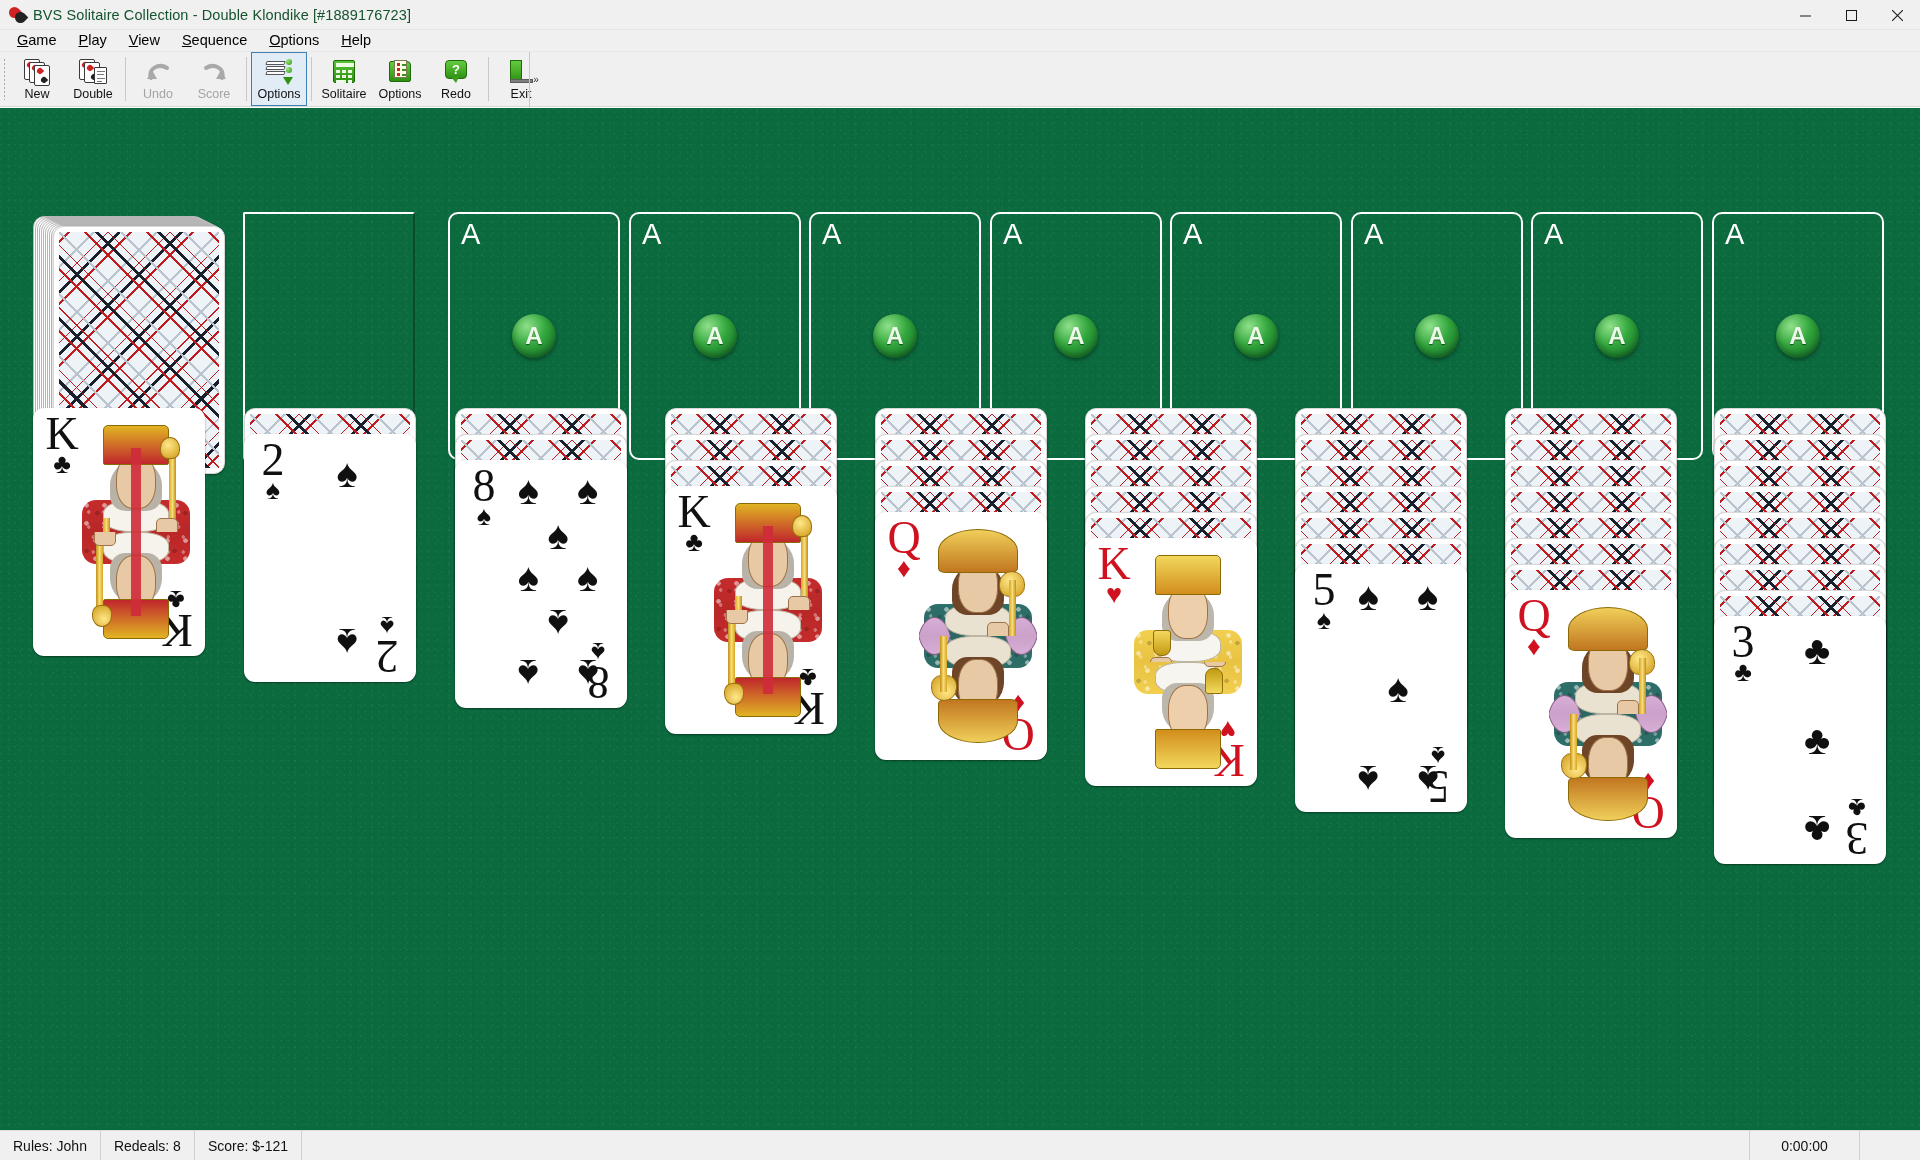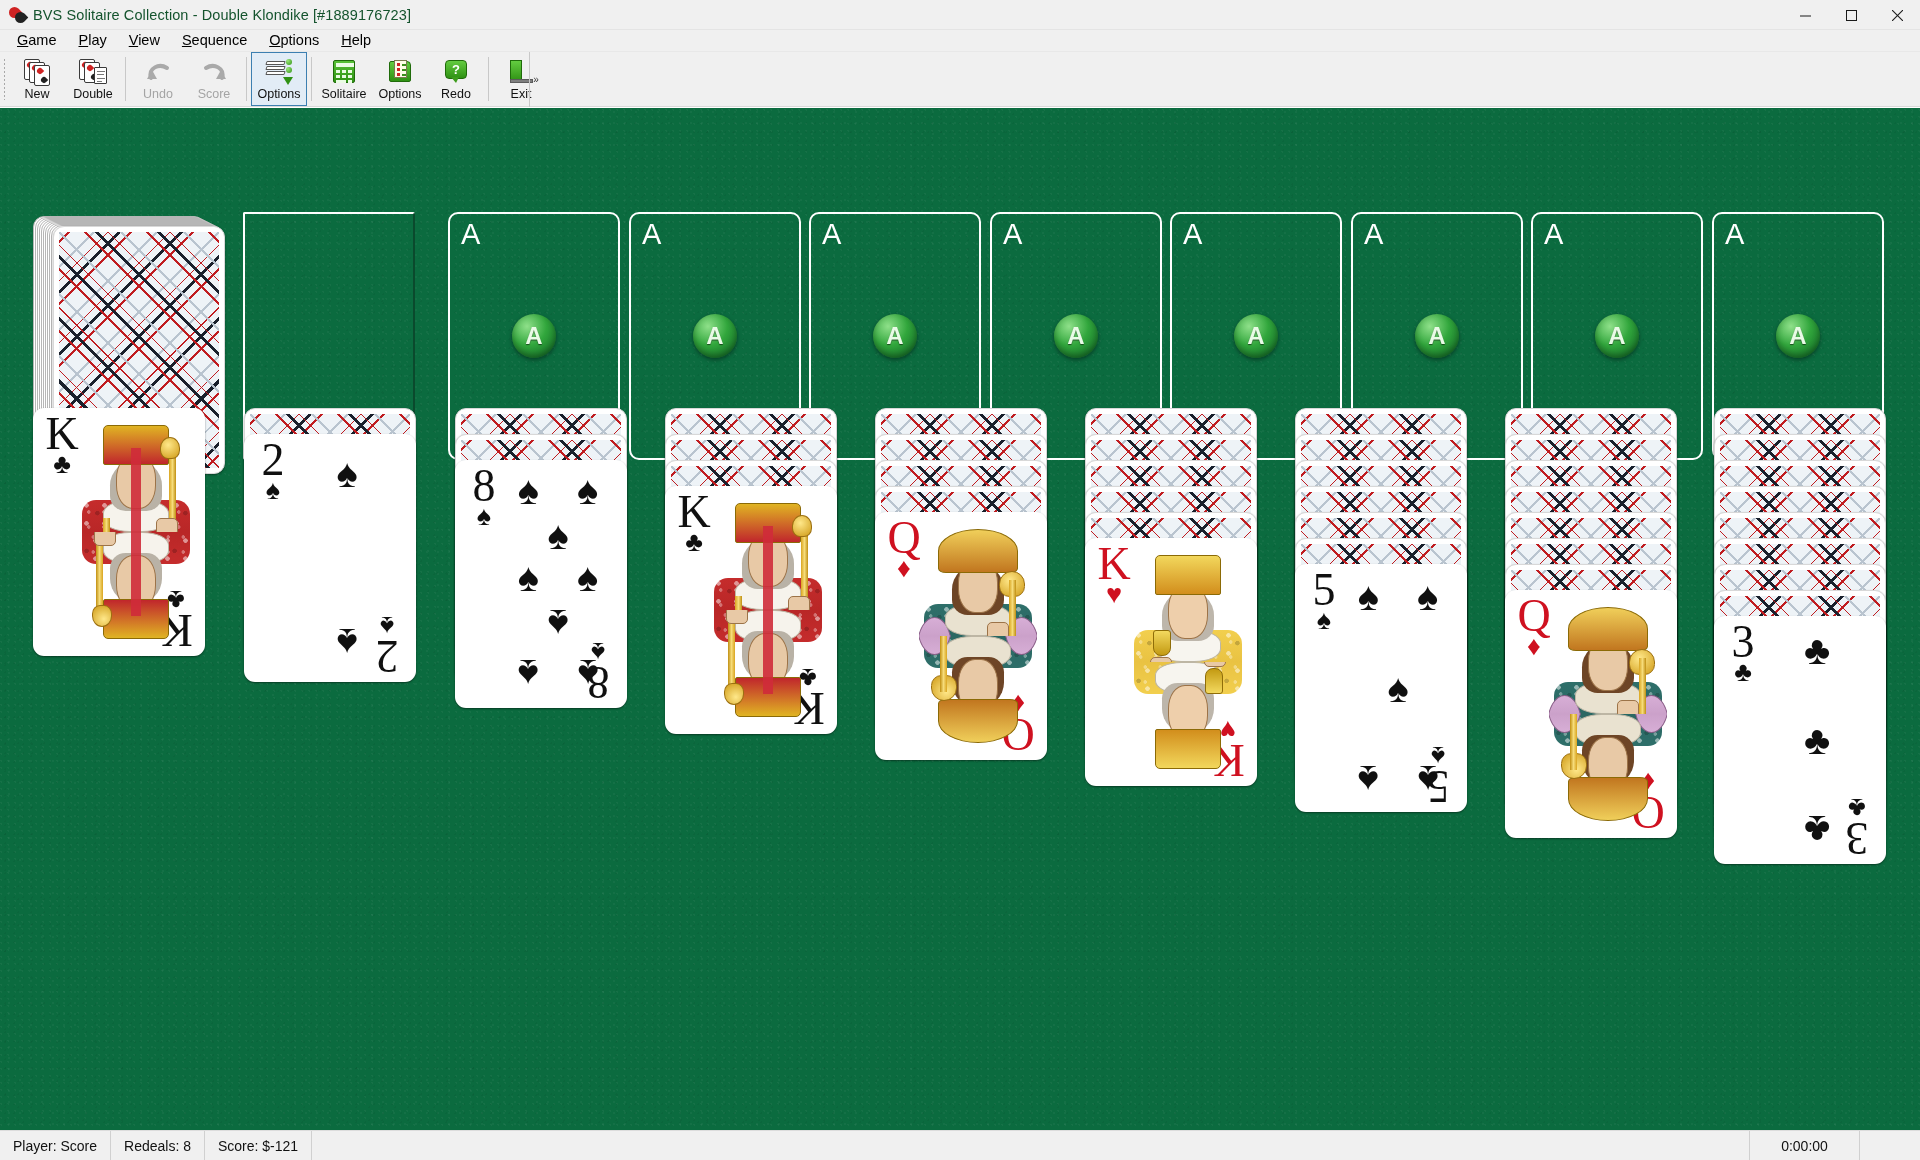--- a/index.html
+++ b/index.html
@@ -1015,19 +1015,19 @@
         <span class="pip" style="left:50%;top:10%;">♣</span>
         <span class="pip" style="left:50%;top:50%;">♣</span>
         <span class="pip flip" style="left:50%;top:90%;">♣</span>
       </div>
     </div>
   </div>
 
 </div>
 
 <div id="statusbar">
-  <div class="sb-cell">Player: Score</div>
+  <div class="sb-cell">Rules: John</div>
   <div class="sb-cell">Redeals: 8</div>
   <div class="sb-cell">Score: $-121</div>
   <div class="sb-flex"></div>
   <div class="sb-timer">0:00:00</div>
   <div class="sb-end"></div>
 </div>
 
 </body></html>

